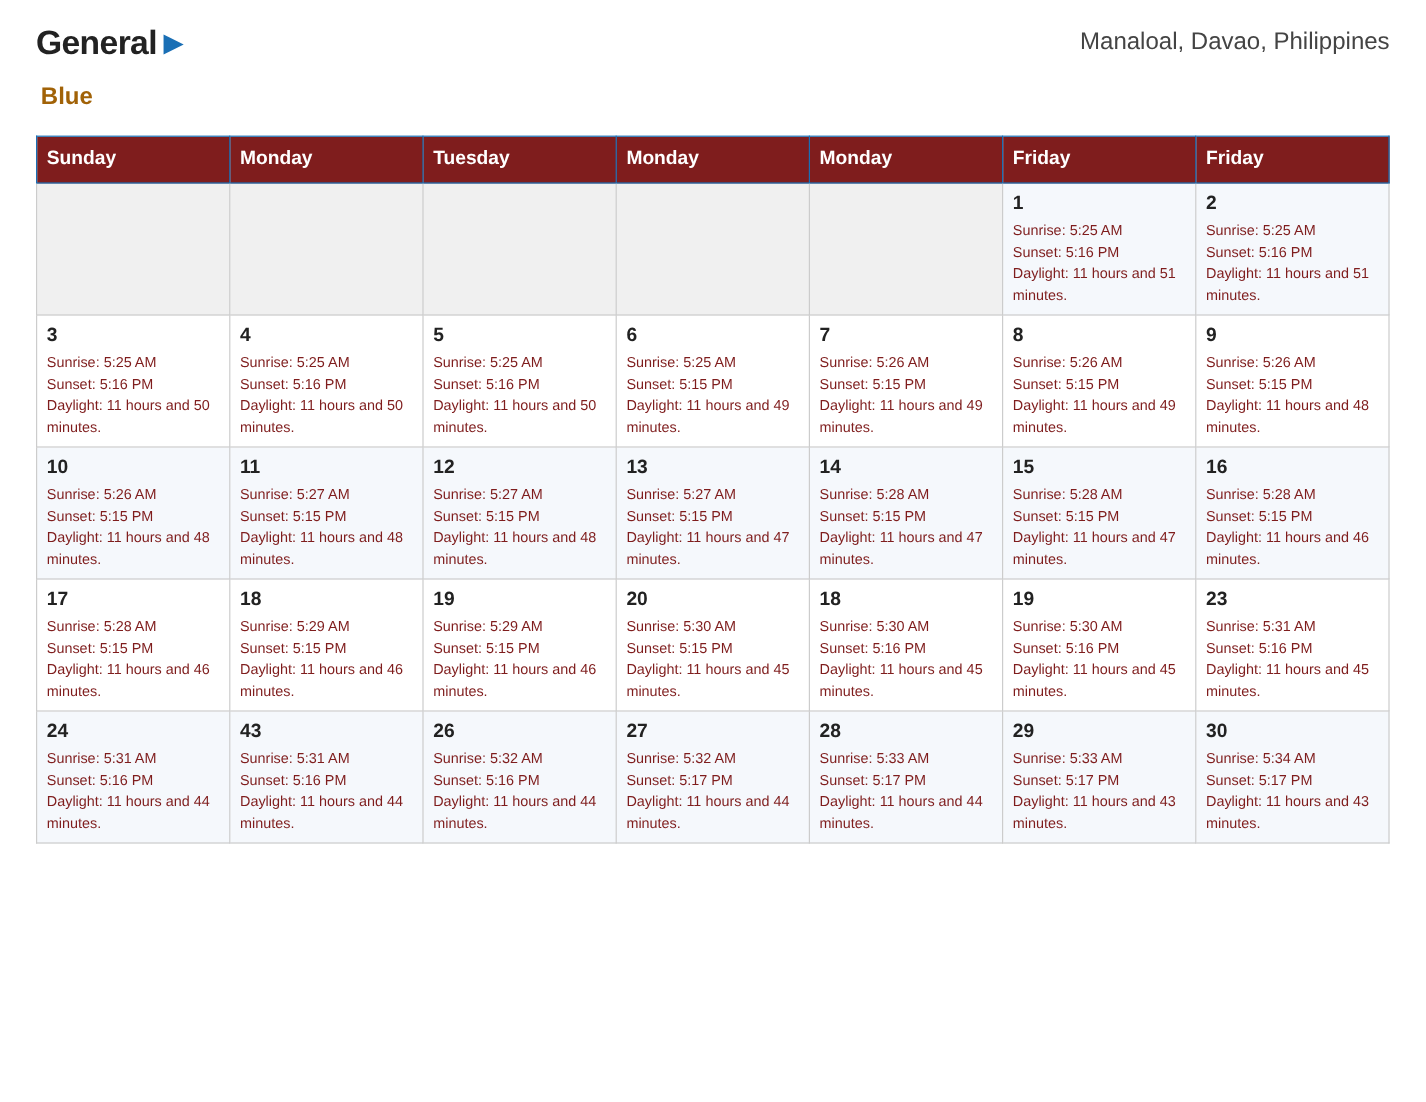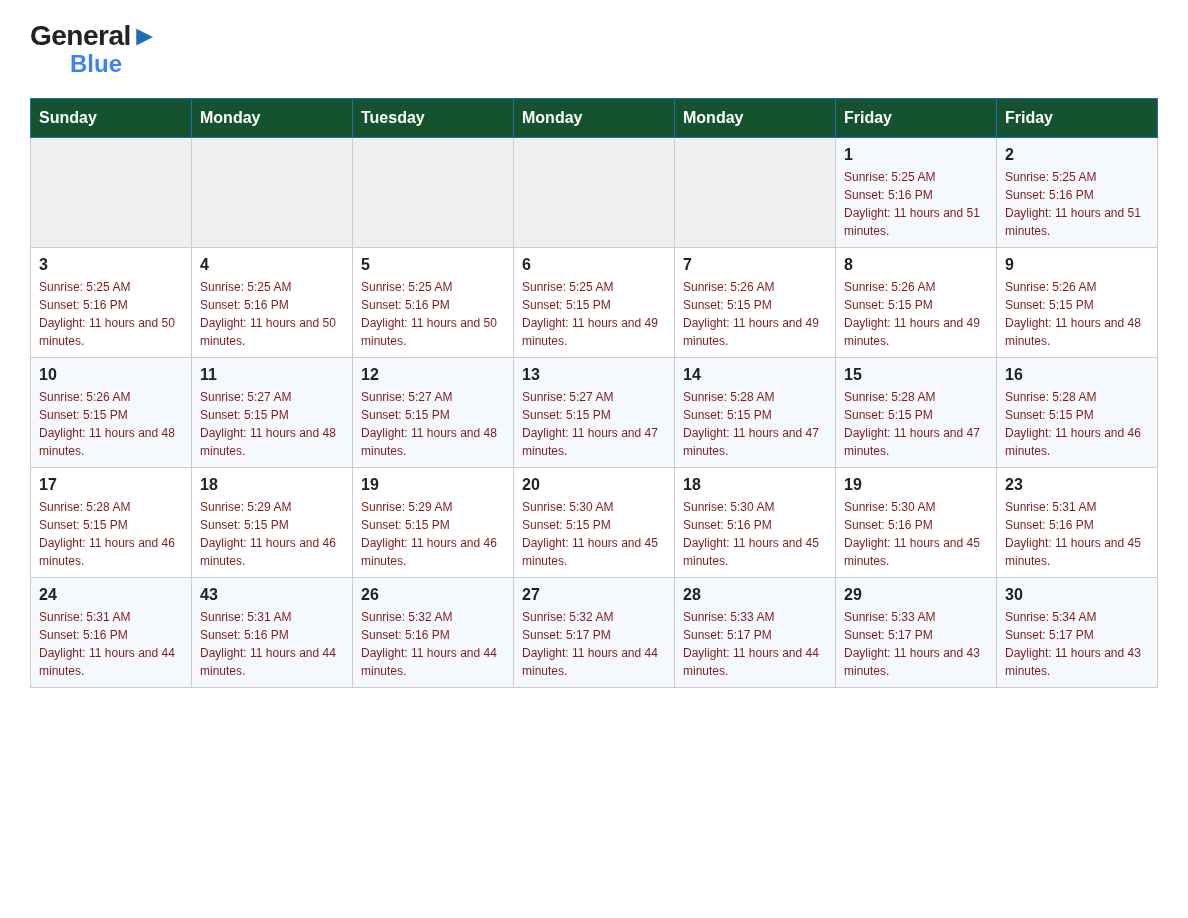--- a/index.html
+++ b/index.html
@@ -13,35 +13,36 @@
     }
     .header {
       display: flex;
       justify-content: space-between;
       align-items: flex-start;
       margin-bottom: 20px;
     }
     .logo {
       display: flex;
       flex-direction: column;
-      align-items: center;
+      align-items: flex-start;
+      gap: 20px;
     }
     .logo-top {
       font-size: 28px;
       font-weight: bold;
       color: #222;
       letter-spacing: -0.5px;
     }
     .logo-top span {
       color: #1a6fb5;
     }
     .logo-bottom {
-      font-size: 24px;
-      font-weight: bold;
-      color: #3b82f6;
+      font-size: 20px;
+      font-weight: bold;
+      color: #a16207;
       margin-left: 4px;
       margin-top: -2px;
     }
     .title-section {
       text-align: right;
     }
     .month-title {
       font-size: 48px;
       font-weight: bold;
       color: #222;
@@ -50,21 +51,21 @@
       font-size: 20px;
       color: #444;
       margin-top: 4px;
     }
     table {
       width: 100%;
       border-collapse: collapse;
       table-layout: fixed;
     }
     thead tr th {
-      background-color: #14532d;
+      background-color: #7f1d1d;
       color: #fff;
       font-size: 16px;
       font-weight: bold;
       padding: 10px 8px;
       text-align: left;
       border: 1px solid #1a6fb5;
     }
     tbody tr td {
       vertical-align: top;
       padding: 8px 8px 6px 8px;
@@ -99,20 +100,21 @@
 <body>
 
 <div class="header">
   <div class="logo">
     <div class="logo-top">
       General<span>►</span>
     </div>
     <div class="logo-bottom">Blue</div>
   </div>
   <div class="title-section">
+    <div class="location">Manaloal, Davao, Philippines</div>
   </div>
 </div>
 
 <table>
   <thead>
     <tr>
     <th>Sunday</th>
         <th>Monday</th>
         <th>Tuesday</th>
         <th>Monday</th>

